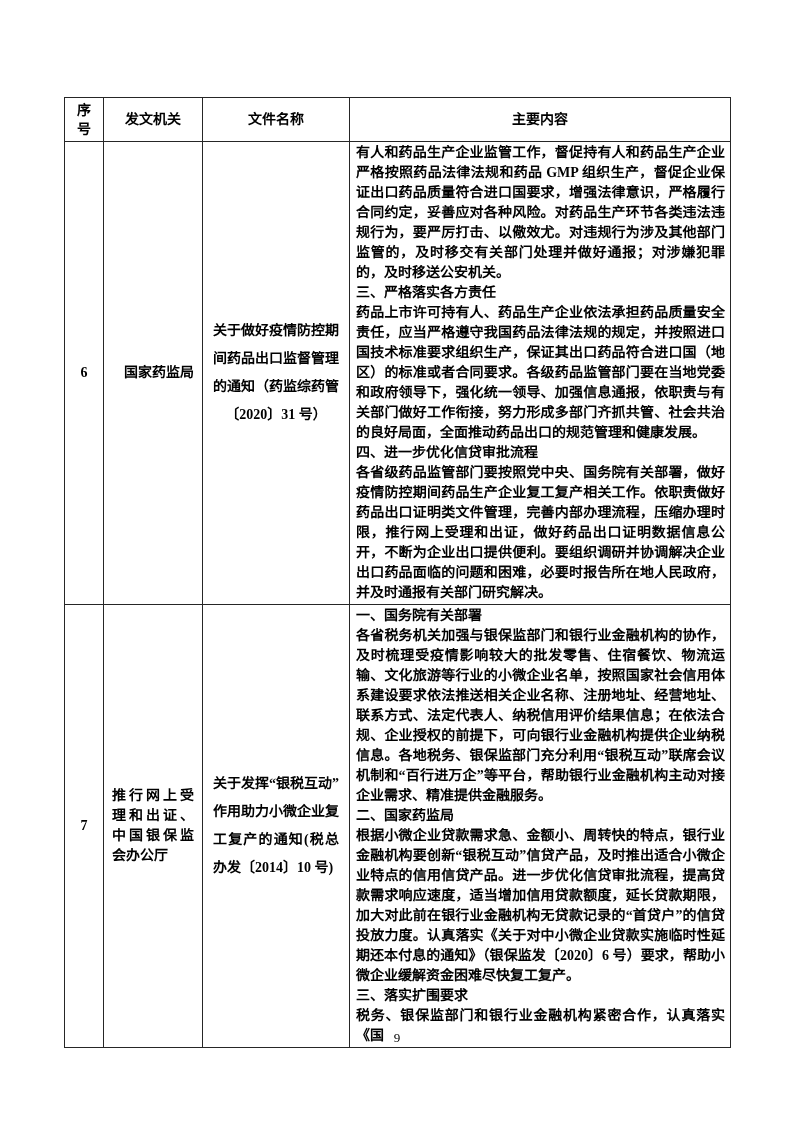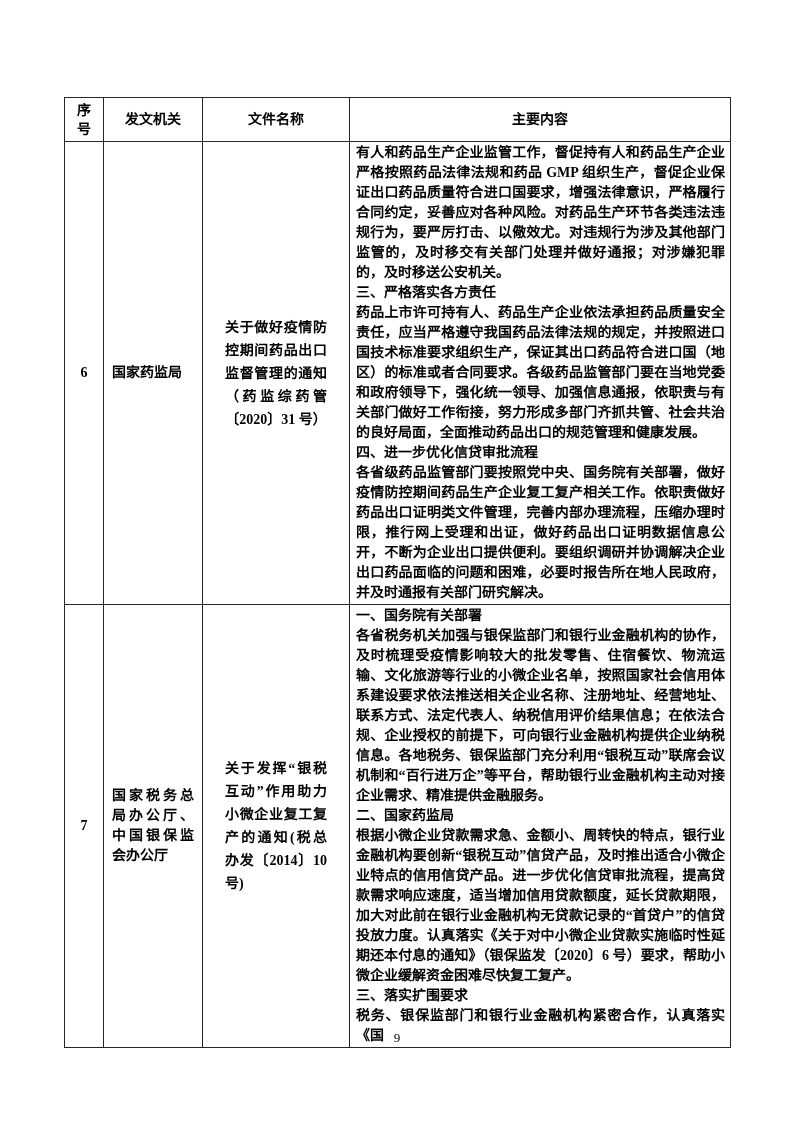--- a/index.html
+++ b/index.html
@@ -45,30 +45,30 @@
   tr.row-7 { height: 426px; }
   td.c-index {
     text-align: center;
     vertical-align: middle;
   }
   td.c-agency {
     vertical-align: middle;
     padding: 0 8px;
     line-height: 20px;
   }
-  td.c-agency.agency-center { text-align: left; }
+  td.c-agency.agency-center { text-align: right; }
   td.c-agency.agency-justify {
     text-align: justify;
     text-align-last: left;
     text-justify: inter-character;
   }
   td.c-doc {
     vertical-align: middle;
-    padding: 0 22px;
-    line-height: 23px;
+    padding: 0 10px;
+    line-height: 28px;
     text-align: justify;
     text-justify: inter-character;
     margin-left: 24px;
   }
   td.c-doc.last-center { text-align-last: center; }
   td.c-doc.last-left   { text-align-last: left; }
   td.c-content {
     vertical-align: top;
     padding: 1px 5px 1px 6px;
     line-height: 20px;
@@ -116,21 +116,21 @@
         <td class="c-content">
             <div class="para">有人和药品生产企业监管工作，督促持有人和药品生产企业严格按照药品法律法规和药品 GMP 组织生产，督促企业保证出口药品质量符合进口国要求，增强法律意识，严格履行合同约定，妥善应对各种风险。对药品生产环节各类违法违规行为，要严厉打击、以儆效尤。对违规行为涉及其他部门监管的，及时移交有关部门处理并做好通报；对涉嫌犯罪的，及时移送公安机关。</div>
             <div class="para heading">三、严格落实各方责任</div>
             <div class="para">药品上市许可持有人、药品生产企业依法承担药品质量安全责任，应当严格遵守我国药品法律法规的规定，并按照进口国技术标准要求组织生产，保证其出口药品符合进口国（地区）的标准或者合同要求。各级药品监管部门要在当地党委和政府领导下，强化统一领导、加强信息通报，依职责与有关部门做好工作衔接，努力形成多部门齐抓共管、社会共治的良好局面，全面推动药品出口的规范管理和健康发展。</div>
             <div class="para heading">四、进一步优化信贷审批流程</div>
             <div class="para">各省级药品监管部门要按照党中央、国务院有关部署，做好疫情防控期间药品生产企业复工复产相关工作。依职责做好药品出口证明类文件管理，完善内部办理流程，压缩办理时限，推行网上受理和出证，做好药品出口证明数据信息公开，不断为企业出口提供便利。要组织调研并协调解决企业出口药品面临的问题和困难，必要时报告所在地人民政府，并及时通报有关部门研究解决。</div>
           </td>
       </tr>
       <tr class="row-7">
         <td class="c-index">7</td>
-        <td class="c-agency agency-justify">国家税务总局办公厅、中国银保监会办公厅</td>
+        <td class="c-agency agency-justify">推行网上受理和出证、中国银保监会办公厅</td>
         <td class="c-doc last-left">关于发挥“银税互动”作用助力小微企业复工复产的通知(税总办发〔2014〕10 号)</td>
         <td class="c-content">
             <div class="para heading">一、国务院有关部署</div>
             <div class="para">各省税务机关加强与银保监部门和银行业金融机构的协作，及时梳理受疫情影响较大的批发零售、住宿餐饮、物流运输、文化旅游等行业的小微企业名单，按照国家社会信用体系建设要求依法推送相关企业名称、注册地址、经营地址、联系方式、法定代表人、纳税信用评价结果信息；在依法合规、企业授权的前提下，可向银行业金融机构提供企业纳税信息。各地税务、银保监部门充分利用“银税互动”联席会议机制和“百行进万企”等平台，帮助银行业金融机构主动对接企业需求、精准提供金融服务。</div>
             <div class="para heading">二、国家药监局</div>
             <div class="para">根据小微企业贷款需求急、金额小、周转快的特点，银行业金融机构要创新“银税互动”信贷产品，及时推出适合小微企业特点的信用信贷产品。进一步优化信贷审批流程，提高贷款需求响应速度，适当增加信用贷款额度，延长贷款期限，加大对此前在银行业金融机构无贷款记录的“首贷户”的信贷投放力度。认真落实《关于对中小微企业贷款实施临时性延期还本付息的通知》（银保监发〔2020〕6 号）要求，帮助小微企业缓解资金困难尽快复工复产。</div>
             <div class="para heading">三、落实扩围要求</div>
             <div class="para">税务、银保监部门和银行业金融机构紧密合作，认真落实《国</div>
           </td>
       </tr>

